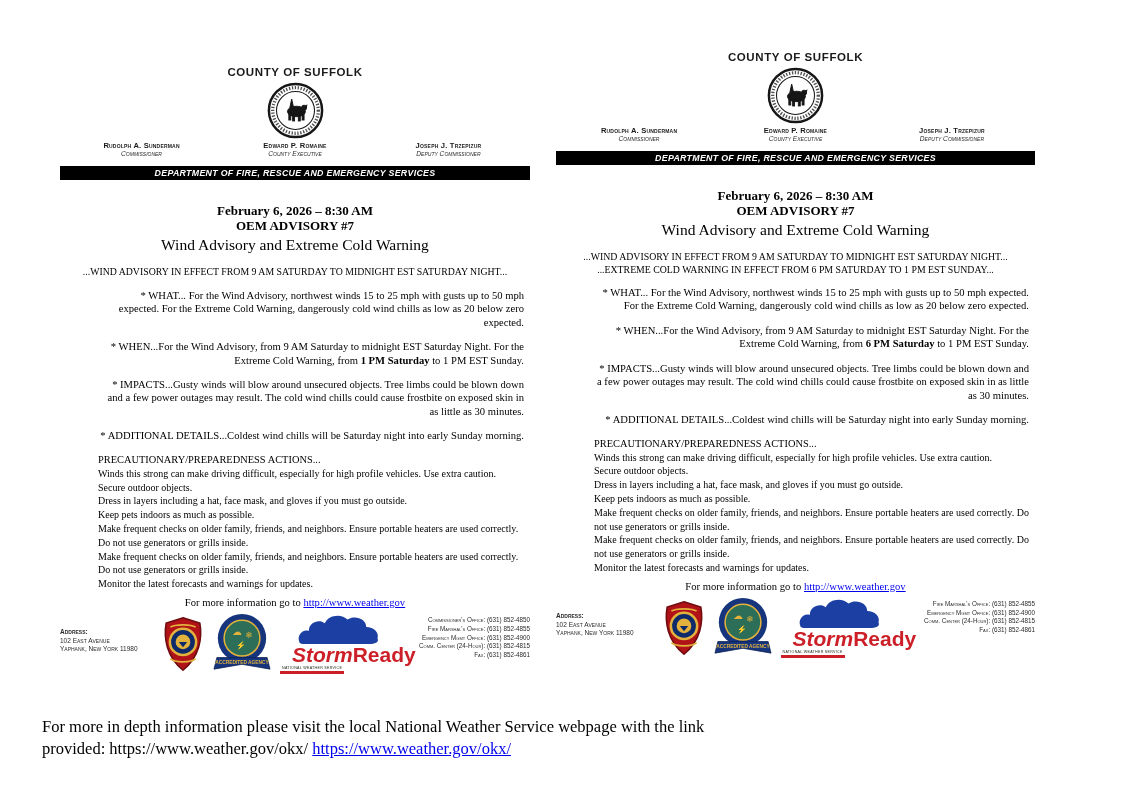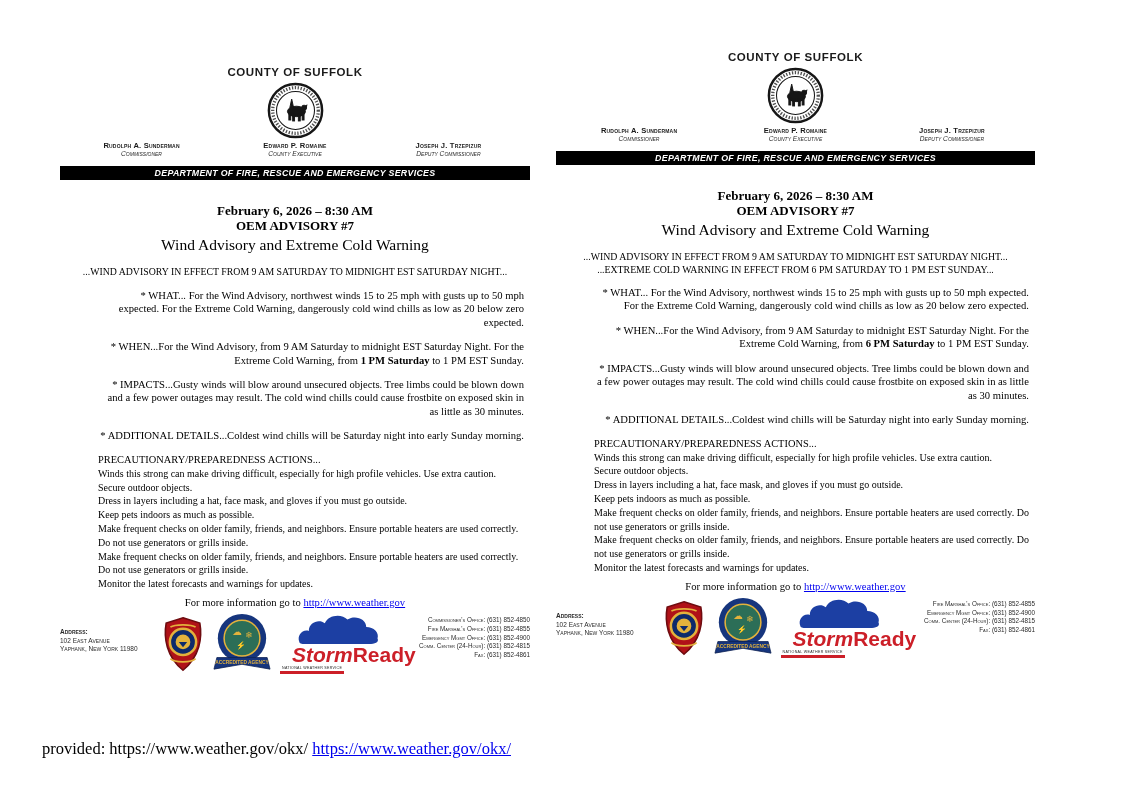--- a/index.html
+++ b/index.html
@@ -290,15 +290,15 @@
     <div class="contacts">
       <div class="contact-row"><span class="c-label">Fire Marshal's Office:</span> <span>(631) 852-4855</span></div>
       <div class="contact-row"><span class="c-label">Emergency Mgmt Office:</span> <span>(631) 852-4900</span></div>
       <div class="contact-row"><span class="c-label">Comm. Center (24-Hour):</span> <span>(631) 852-4815</span></div>
       <div class="contact-row"><span class="c-label">Fax:</span> <span>(631) 852-4861</span></div>
     </div>
   </div>
 </div>
 
 <div class="caption">
-  <br>
+  <span>For more in depth information please visit the local National Weather Service webpage with the link</span><br>
   <span>provided: https://www.weather.gov/okx/ </span><a class="link">https://www.weather.gov/okx/</a>
 </div>
 
 </body></html>

